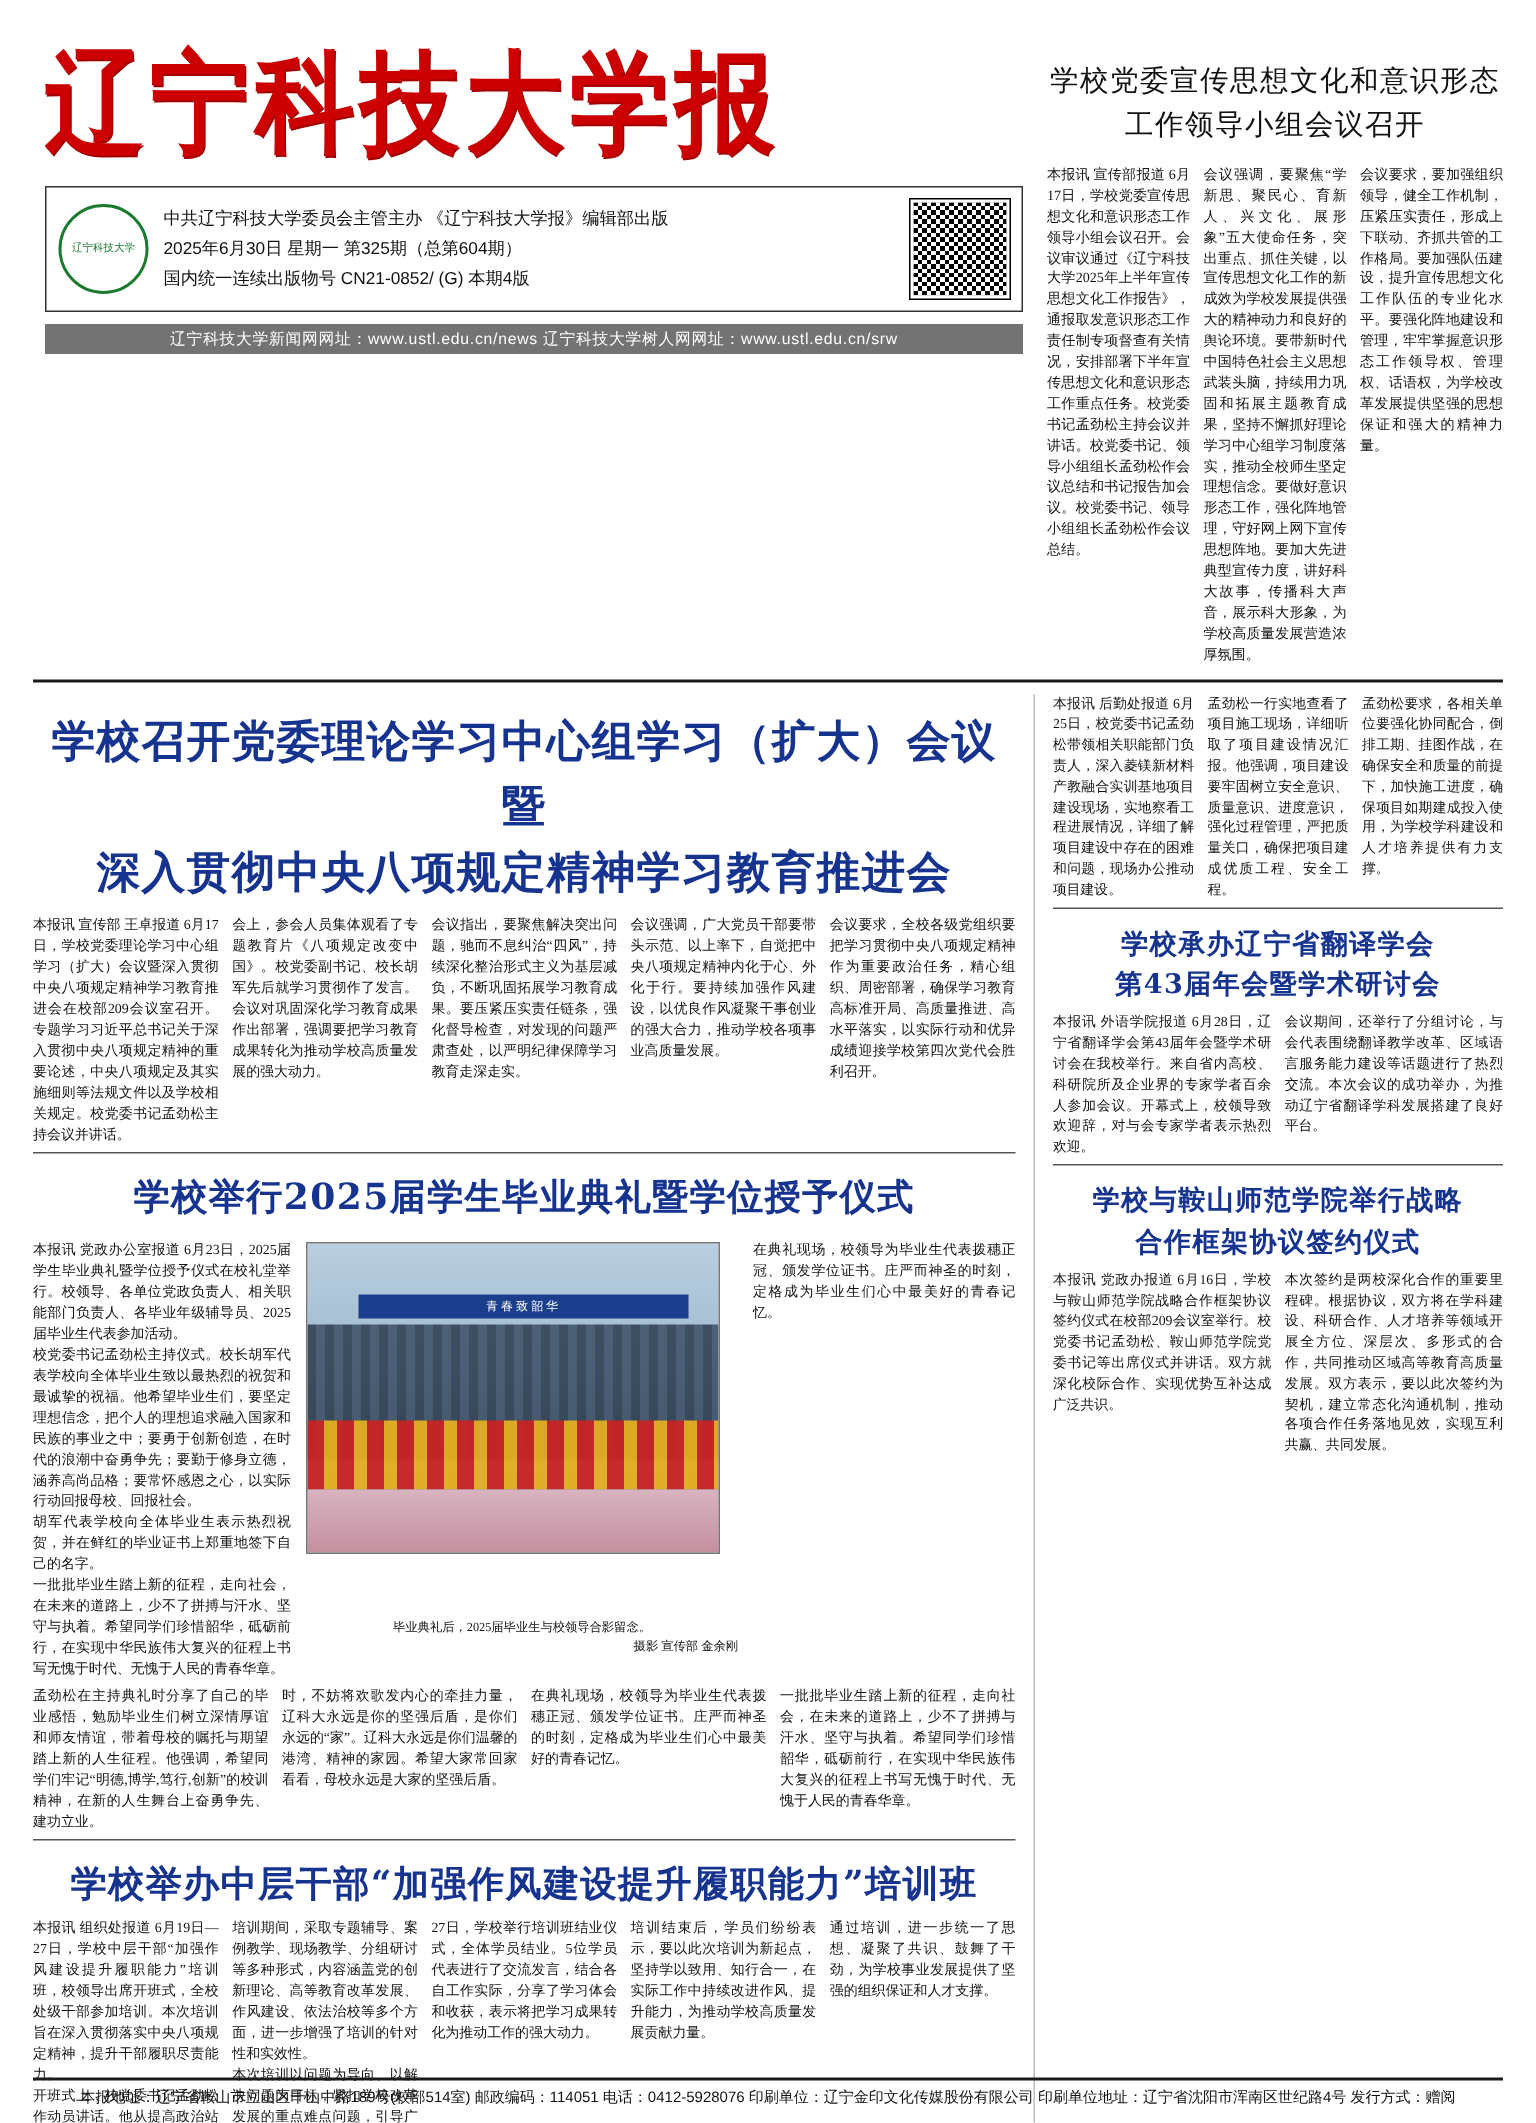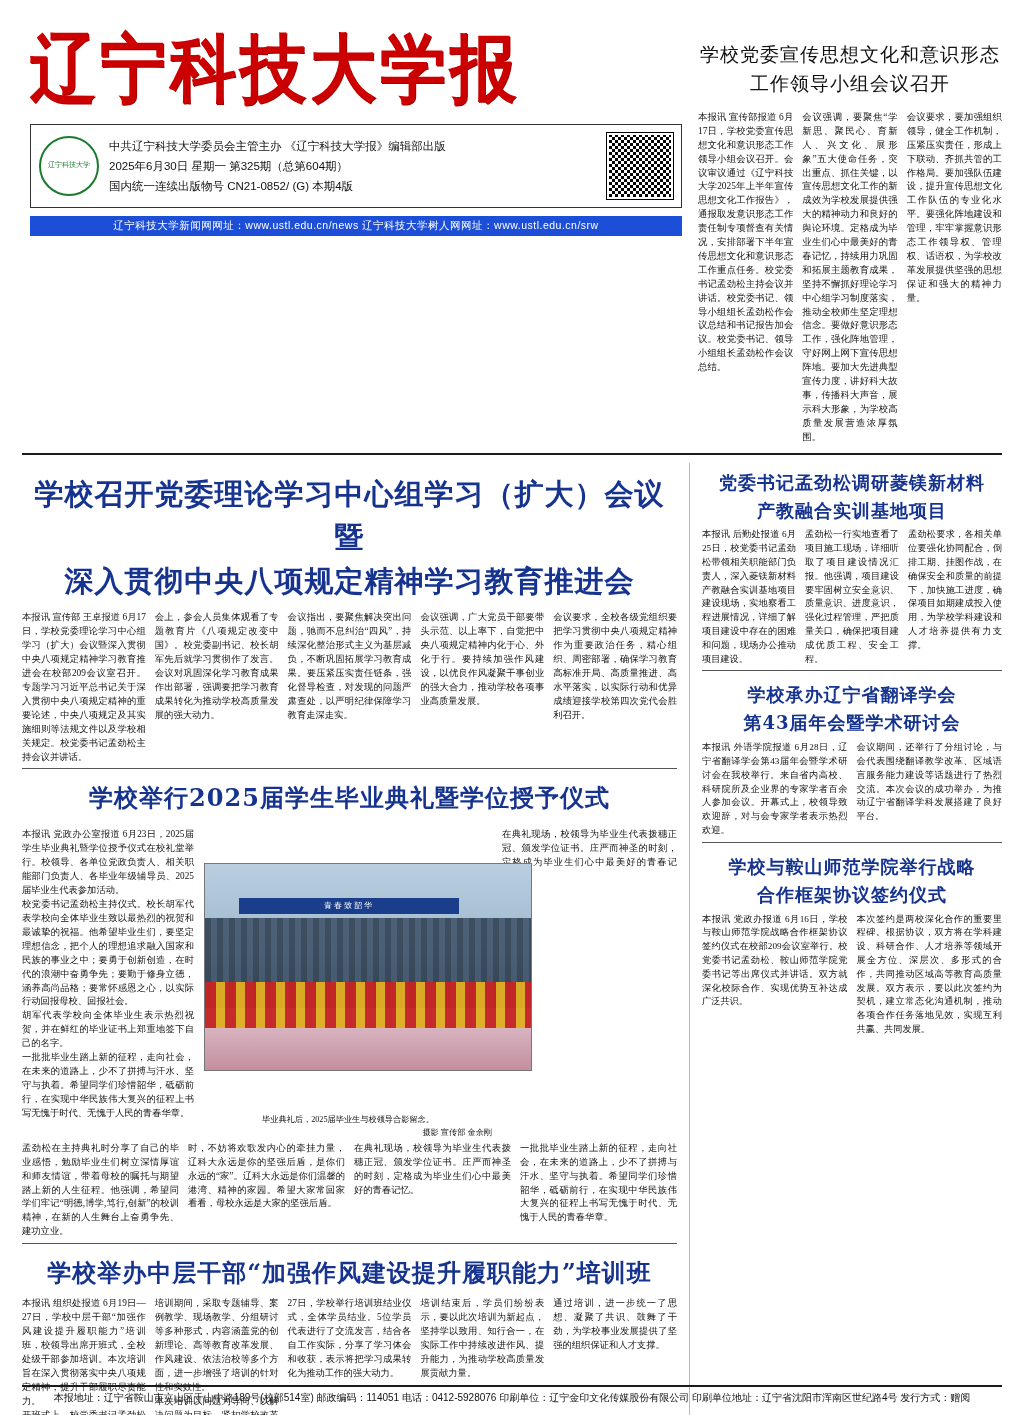--- a/index.html
+++ b/index.html
@@ -69,21 +69,21 @@
     letter-spacing:1px;
     color:#111;
     margin-top:22px;
   }
   .mr-body { margin-top:12px; display:flex; gap:9px; font-size:9.4px; line-height:1.48; text-align:justify; }
   .mr-body .col { flex:1; }
 
   .green-bar {
     margin:8px 0 0 8px;
     width:652px;
-    background:#1d4ed8;
+    background:#737373;
     color:#fff;
     font-size:10.5px;
     text-align:center;
     padding:3px 0;
     letter-spacing:.5px;
     font-family:"Liberation Sans", sans-serif;
   }
 
   
   .hr-thick { border-top:2px solid #1a1a1a; margin:8px 0 0 0; }
@@ -128,25 +128,24 @@
   .cols-5 .col { flex:1; }
   .cols-4 { display:flex; gap:9px; font-size:9.3px; line-height:1.5; text-align:justify; }
   .cols-4 .col { flex:1; }
   .cols-2 { display:flex; gap:9px; font-size:9.3px; line-height:1.5; text-align:justify; }
   .cols-2 .col { flex:1; }
   .cols-r { display:flex; gap:9px; font-size:9.2px; line-height:1.5; text-align:justify; }
   .cols-r .col { flex:1; }
 
   .photo-wrap { width:288px; margin:0 auto; }
   .photo {
-    width:328px; height:208px;
+    width:276px; height:208px;
     background:linear-gradient(#b9cfe0 0%, #9fb9cd 40%, #7e93a6 60%, #6e7f90 100%);
     position:relative; overflow:hidden;
     border:1px solid #777;
-    margin-top:35px;
   }
   .photo .banner {
     position:absolute; top:34px; left:34px; width:220px; height:16px;
     background:#1a3e8c; color:#fff; font-size:8px; text-align:center; line-height:16px;
     letter-spacing:2px;
   }
   .photo .stage {
     position:absolute; left:0; bottom:42px; width:100%; height:46px;
     background:repeating-linear-gradient(90deg,#cc2222 0 11px,#e8b21f 11px 20px);
     opacity:.92;
@@ -197,21 +196,21 @@
       <div class="green-bar">辽宁科技大学新闻网网址：www.ustl.edu.cn/news      辽宁科技大学树人网网址：www.ustl.edu.cn/srw</div>
     </div>
 
     <div class="mast-right">
       <div class="mr-head">
         <div>学校党委宣传思想文化和意识形态</div>
         <div>工作领导小组会议召开</div>
       </div>
       <div class="mr-body">
         <div class="col">本报讯 宣传部报道 6月17日，学校党委宣传思想文化和意识形态工作领导小组会议召开。会议审议通过《辽宁科技大学2025年上半年宣传思想文化工作报告》，通报取发意识形态工作责任制专项督查有关情况，安排部署下半年宣传思想文化和意识形态工作重点任务。校党委书记孟劲松主持会议并讲话。校党委书记、领导小组组长孟劲松作会议总结和书记报告加会议。校党委书记、领导小组组长孟劲松作会议总结。</div>
-        <div class="col">会议强调，要聚焦“学新思、聚民心、育新人、兴文化、展形象”五大使命任务，突出重点、抓住关键，以宣传思想文化工作的新成效为学校发展提供强大的精神动力和良好的舆论环境。定格成为毕业生们心中最美好的青春记忆，持续用力巩固和拓展主题教育成果，坚持不懈抓好理论学习中心组学习制度落实，推动全校师生坚定理想信念。要做好意识形态工作，强化阵地管理，守好网上网下宣传思想阵地。要加大先进典型宣传力度，讲好科大故事，传播科大声音，展示科大形象，为学校高质量发展营造浓厚氛围。</div>
+        <div class="col">会议强调，要聚焦“学新思、聚民心、育新人、兴文化、展形象”五大使命任务，突出重点、抓住关键，以宣传思想文化工作的新成效为学校发展提供强大的精神动力和良好的舆论环境。要带新时代中国特色社会主义思想武装头脑，持续用力巩固和拓展主题教育成果，坚持不懈抓好理论学习中心组学习制度落实，推动全校师生坚定理想信念。要做好意识形态工作，强化阵地管理，守好网上网下宣传思想阵地。要加大先进典型宣传力度，讲好科大故事，传播科大声音，展示科大形象，为学校高质量发展营造浓厚氛围。</div>
         <div class="col">会议要求，要加强组织领导，健全工作机制，压紧压实责任，形成上下联动、齐抓共管的工作格局。要加强队伍建设，提升宣传思想文化工作队伍的专业化水平。要强化阵地建设和管理，牢牢掌握意识形态工作领导权、管理权、话语权，为学校改革发展提供坚强的思想保证和强大的精神力量。</div>
       </div>
     </div>
   </div>
 
   <div class="hr-thick"></div>
 
   <div class="content">
 
     <div class="col-left">
@@ -283,24 +282,20 @@
         </div>
         <div class="col">
           <div>通过培训，进一步统一了思想、凝聚了共识、鼓舞了干劲，为学校事业发展提供了坚强的组织保证和人才支撑。</div>
         </div>
       </div>
     </div>
 
     <div class="col-right">
 
       <div>
-        <div class="headline-r">
-          <div>党委书记孟劲松调研菱镁新材料</div>
-          <div>产教融合实训基地项目</div>
-        </div>
         <div class="cols-r">
           <div class="col">本报讯 后勤处报道 6月25日，校党委书记孟劲松带领相关职能部门负责人，深入菱镁新材料产教融合实训基地项目建设现场，实地察看工程进展情况，详细了解项目建设中存在的困难和问题，现场办公推动项目建设。</div>
           <div class="col">孟劲松一行实地查看了项目施工现场，详细听取了项目建设情况汇报。他强调，项目建设要牢固树立安全意识、质量意识、进度意识，强化过程管理，严把质量关口，确保把项目建成优质工程、安全工程。</div>
           <div class="col">孟劲松要求，各相关单位要强化协同配合，倒排工期、挂图作战，在确保安全和质量的前提下，加快施工进度，确保项目如期建成投入使用，为学校学科建设和人才培养提供有力支撑。</div>
         </div>
       </div>
 
       <div class="hr-thin"></div>
 
       <div>

